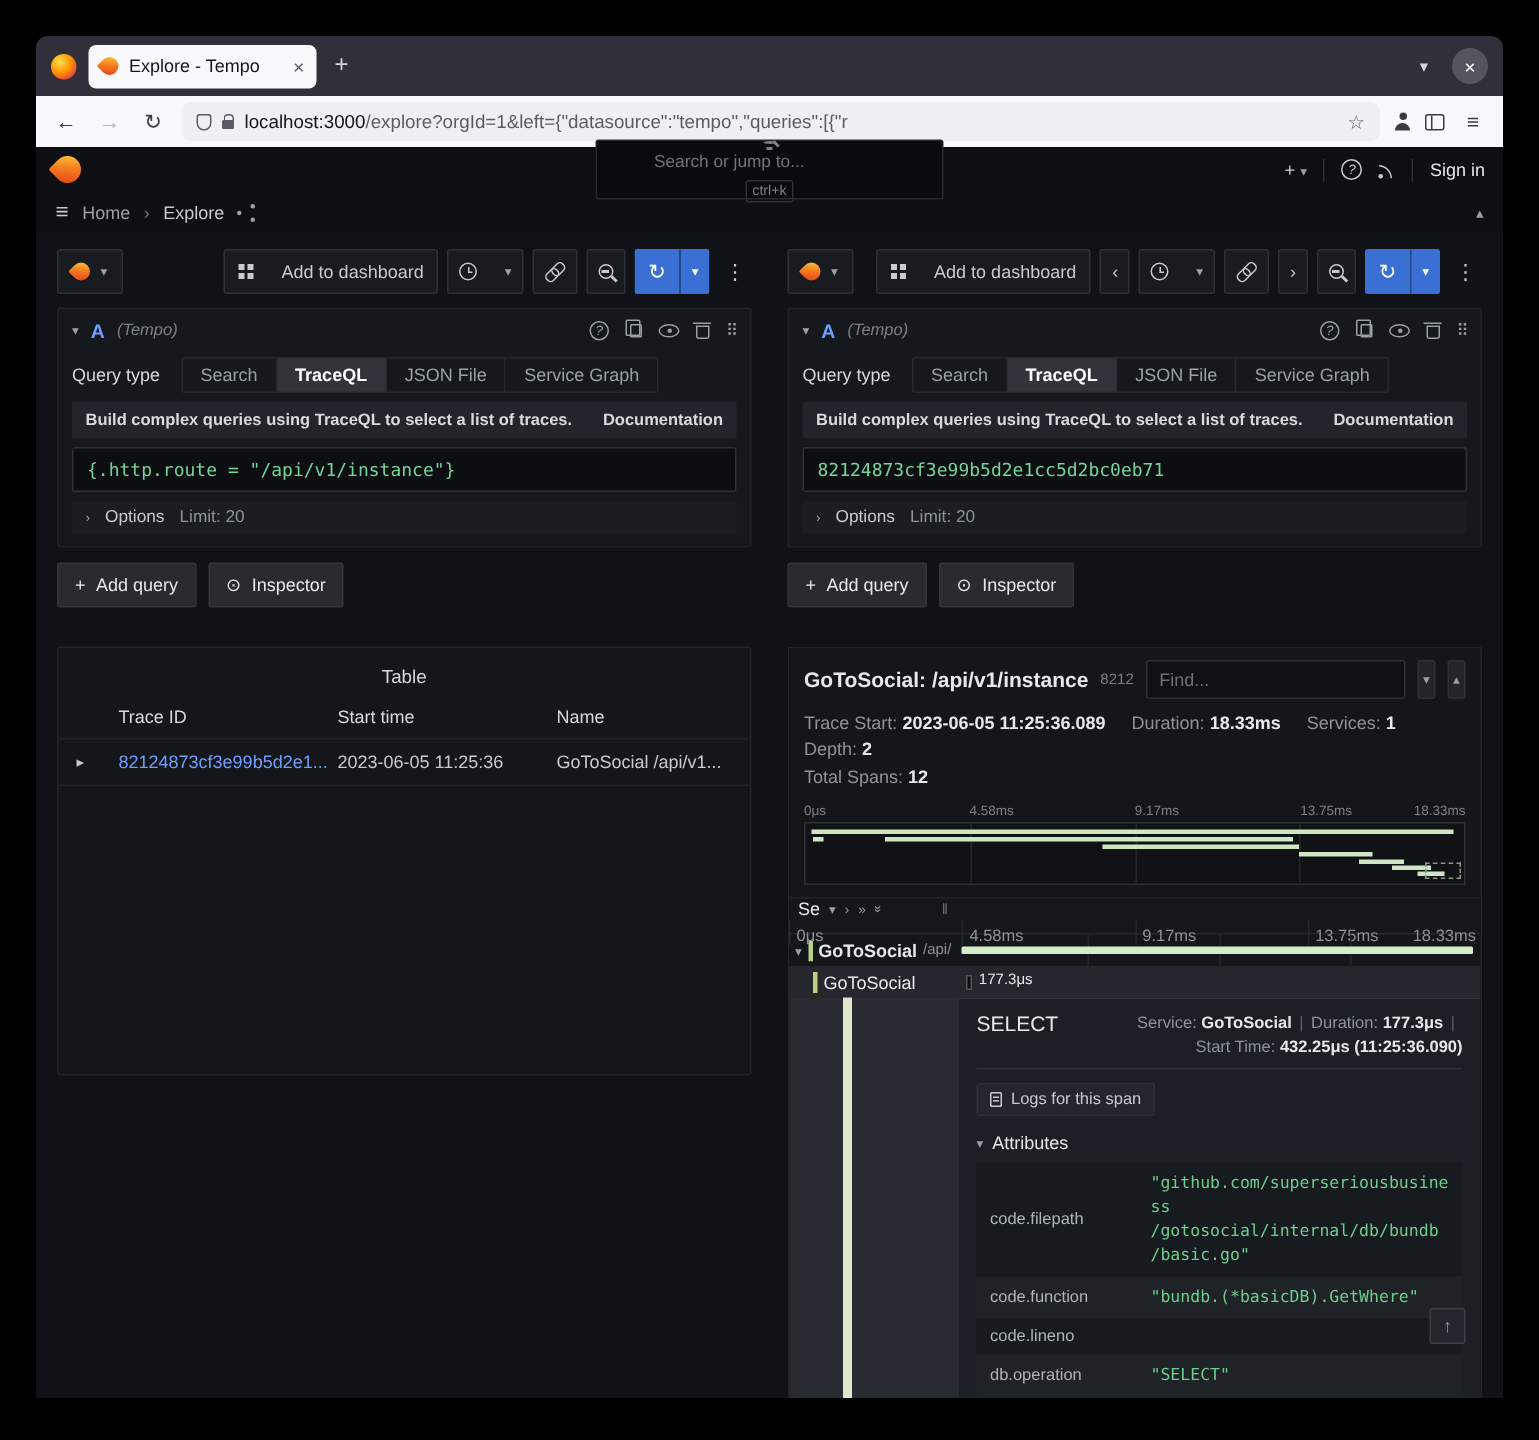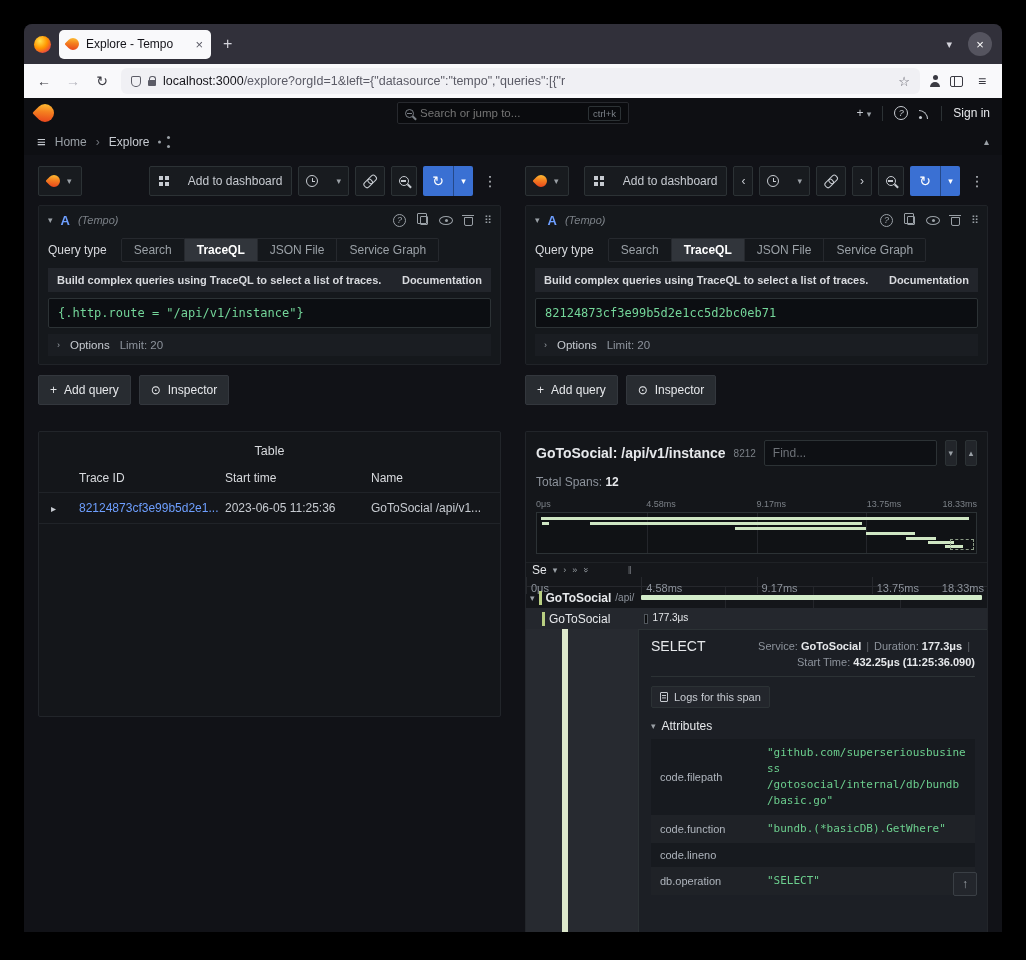--- a/index.html
+++ b/index.html
@@ -84,23 +84,23 @@
   .i-q { width:14px; height:14px; border:1.3px solid currentColor; border-radius:50%; display:inline-flex;
          align-items:center; justify-content:center; font-size:9px; font-style:normal; }
   .i-doc { width:8px; height:10px; border:1.2px solid currentColor; border-radius:1px; }
   .i-doc::before { content:''; position:absolute; left:1.2px; top:2.2px; width:3.6px; height:1px;
                    background:currentColor; box-shadow:0 2.4px 0 currentColor; }
 
   
   .gf-topnav { height:30px; background:#0e0f13; display:flex; align-items:center; padding:0 12px;
                position:relative; color:#c7cbd1; }
   .gf-logo { width:18px; height:18px; }
-  .search-pill { position:absolute; left:50%; transform:translateX(-50%); width:232px; height:22px;
+  .search-pill { position:absolute; left:50%; transform:translateX(-50%); width:232px; height:40px;
                  background:#0a0b0e; border:1px solid #27292e; border-radius:2px; display:flex;
-                 align-items:center; gap:6px; padding:0 7px; color:#7b8087; }
+                 align-items:center; gap:6px; padding:0 7px; color:#7b8087;flex-direction:column; }
   .search-pill input { flex:1; min-width:0; background:transparent; border:none; outline:none;
                        color:#9aa0a6; font-size:11.5px; font-family:inherit; }
   .kbd { border:1px solid #2c3235; border-radius:2px; font-size:9.5px; padding:1px 4px; color:#7b8087; white-space:nowrap; }
   .topnav-right { margin-left:auto; display:flex; align-items:center; gap:11px; font-size:12px; }
   .tn-divider { width:1px; height:15px; background:#2c3235; }
   .caret { font-size:9px; color:#9aa0a6; }
   .signin { color:#e6e8eb; }
 
   .gf-subnav { height:27px; background:#0e0f13; display:flex; align-items:center; gap:9px;
                padding:0 13px; color:#9aa0a6; font-size:12px; }
@@ -499,20 +499,26 @@
             <span class="tc-id">8212</span>
             <input class="find-input" placeholder="Find..." style="">
             <button class="sq-btn">
                 <span>▾</span>
               </button>
             <button class="sq-btn">
                 <span>▴</span>
               </button>
           </div>
 
+          <div class="tc-meta">
+            <span class="meta-item"><span>Trace Start:</span> <b>2023-06-05 11:25:36.089</b></span>
+            <span class="meta-item"><span>Duration:</span> <b>18.33ms</b></span>
+            <span class="meta-item"><span>Services:</span> <b>1</b></span>
+            <span class="meta-item"><span>Depth:</span> <b>2</b></span>
+          </div>
           <div class="tc-meta">
             <span class="meta-item"><span>Total Spans:</span> <b>12</b></span>
           </div>
 
           <div class="tc-minimap">
             <div class="mm-ticks">
               <span style="left:0">0μs</span>
               <span style="left:25%">4.58ms</span>
               <span style="left:50%">9.17ms</span>
               <span style="left:75%">13.75ms</span>

